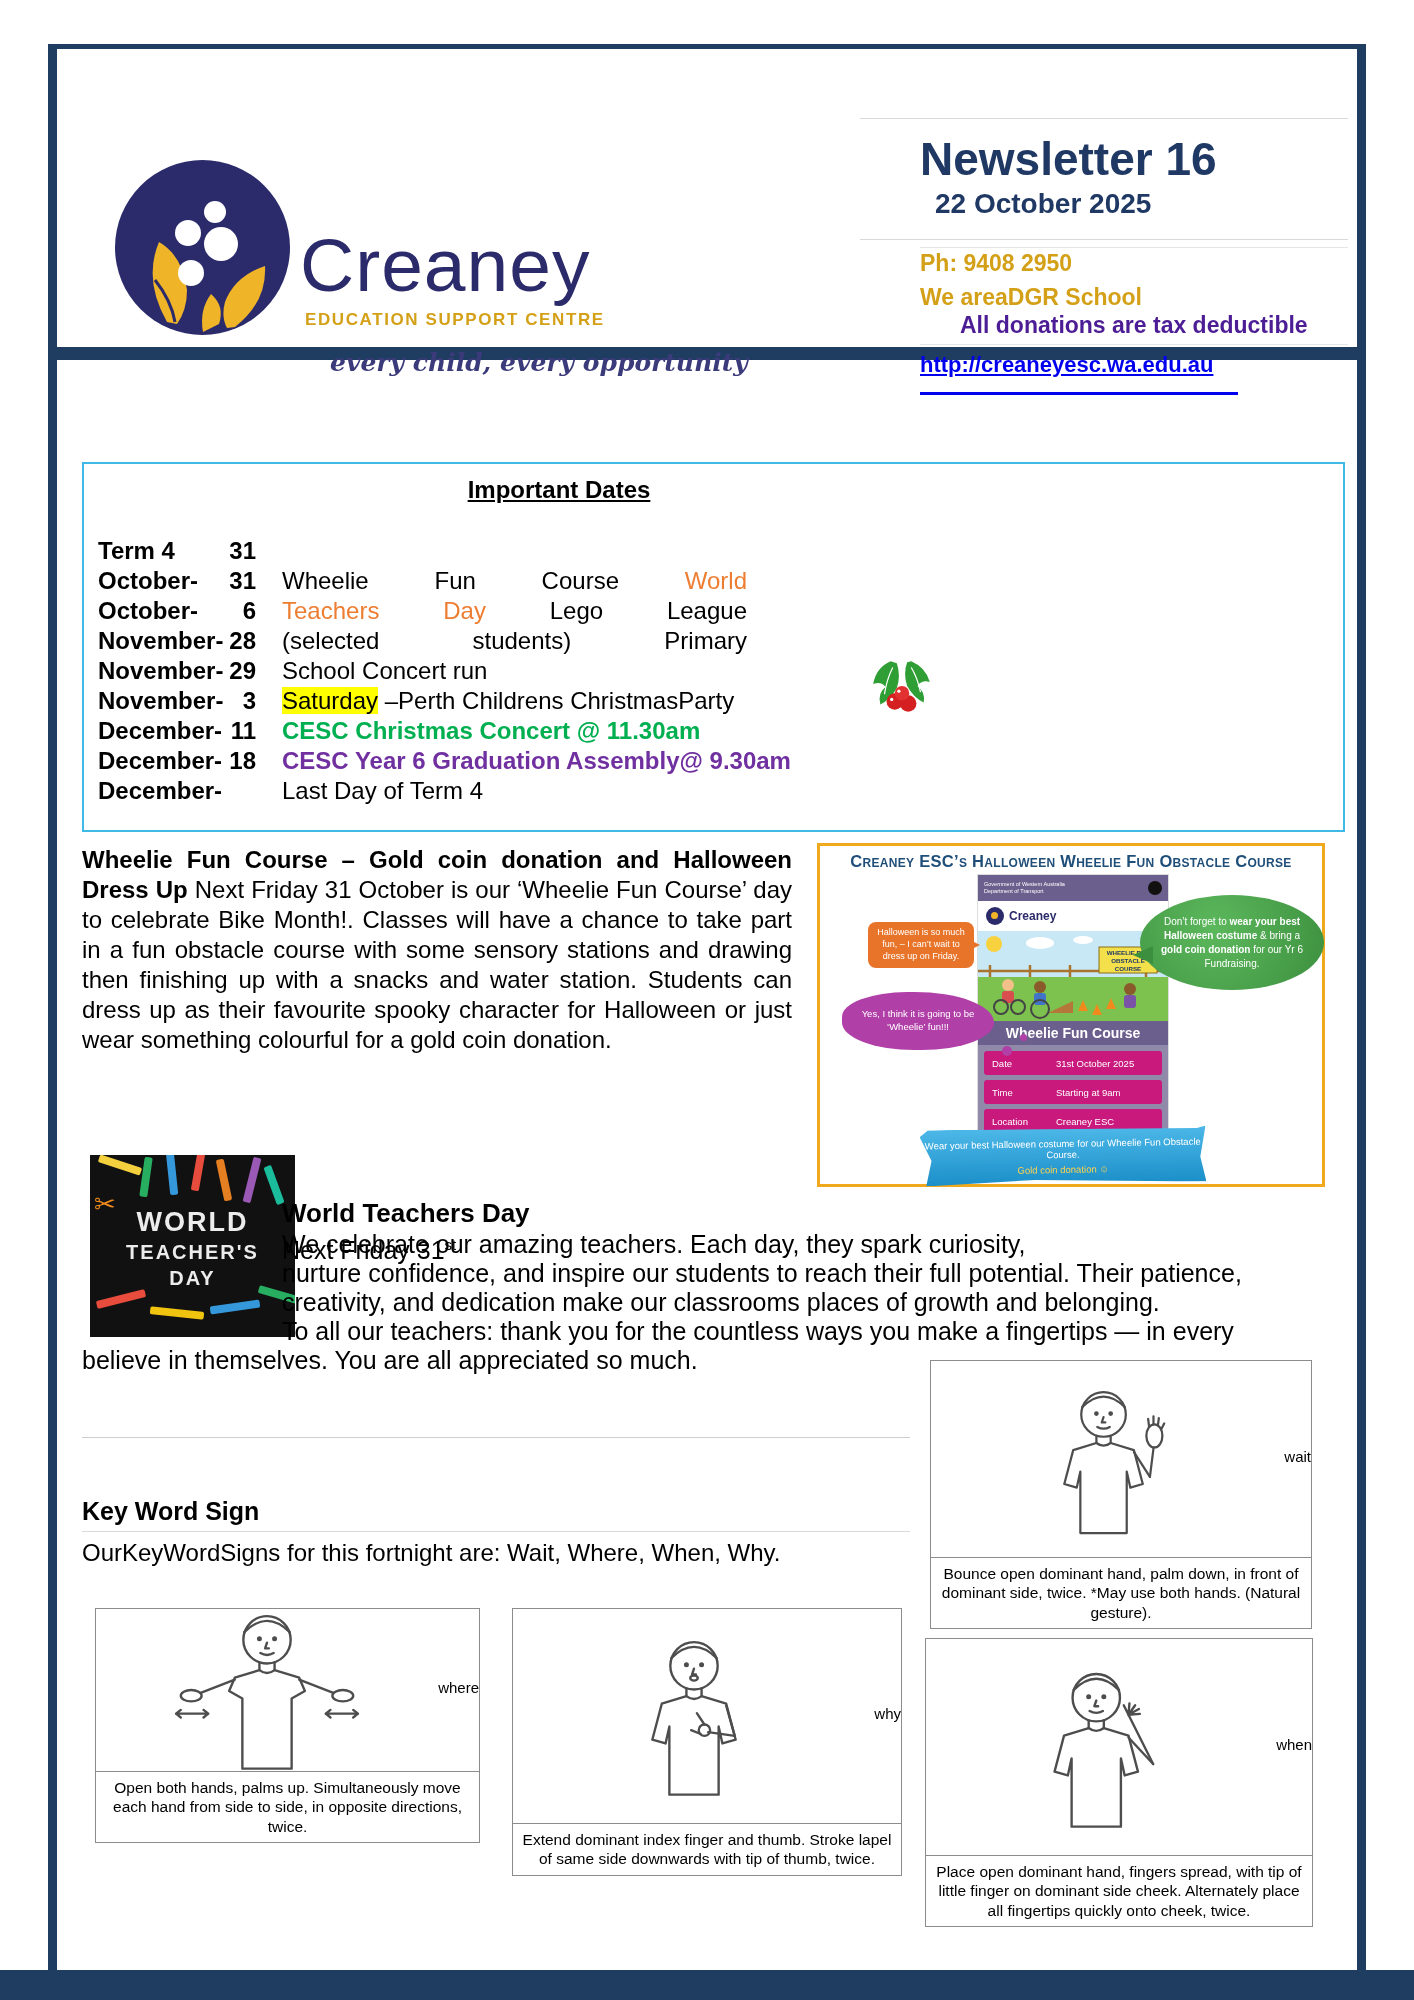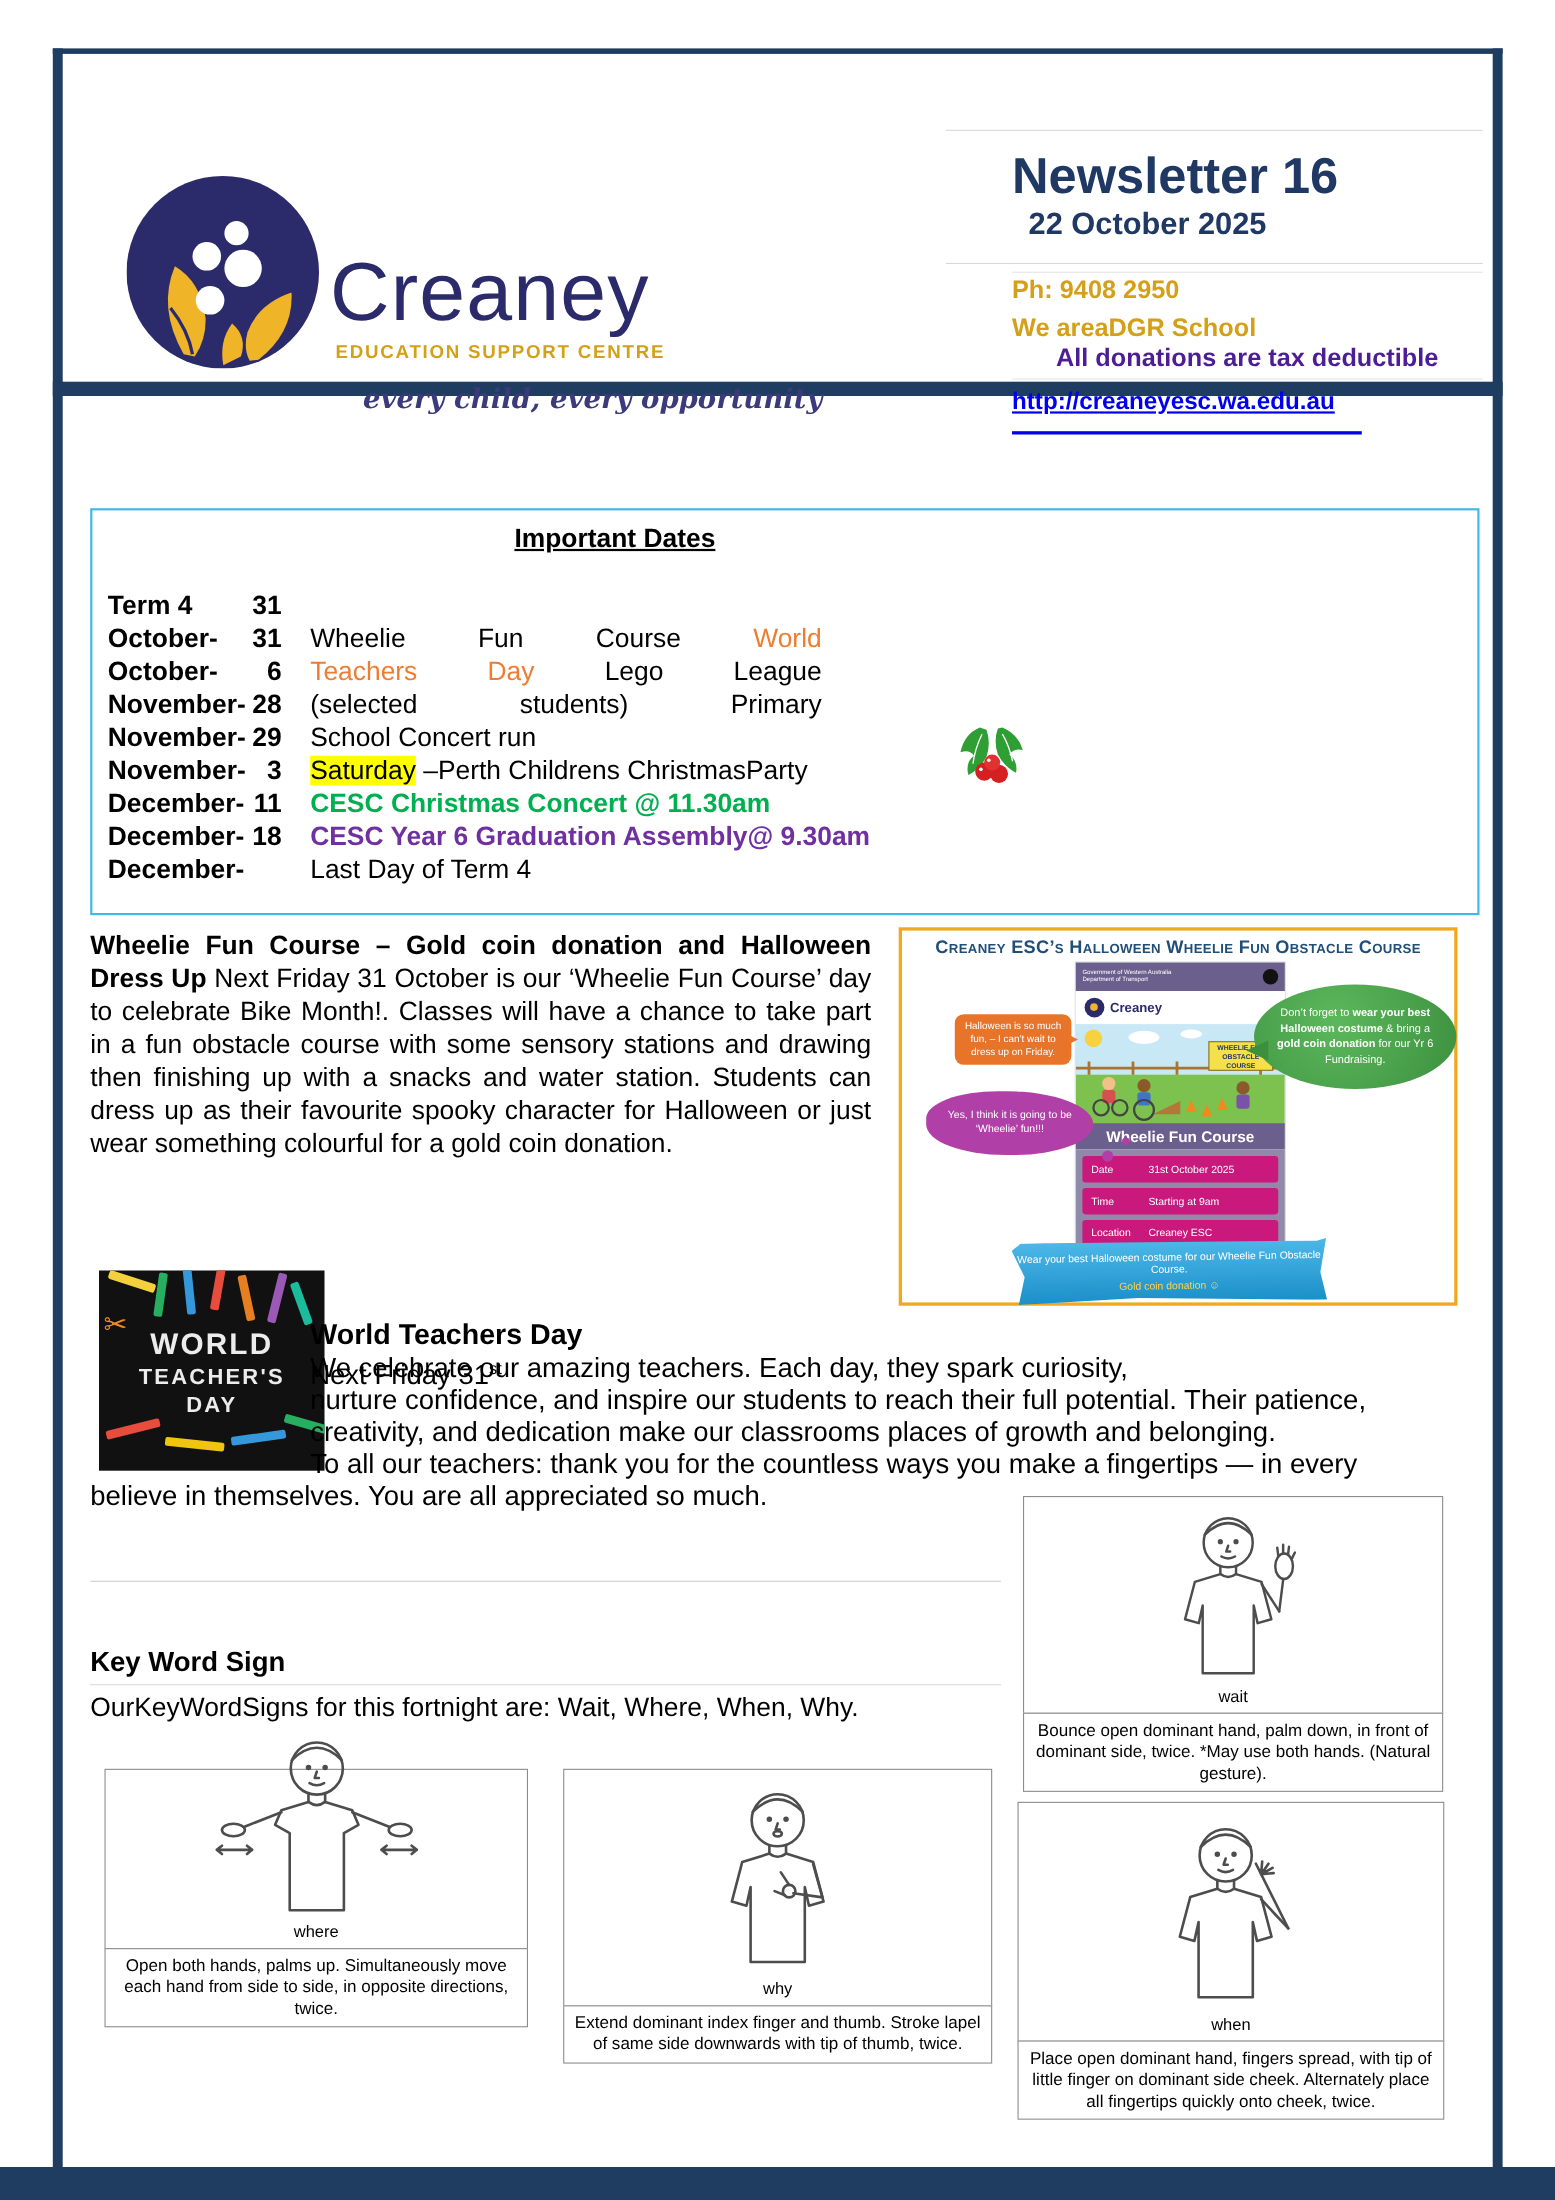--- a/index.html
+++ b/index.html
@@ -59,21 +59,21 @@
   .gov-badge{width:14px;height:14px;border-radius:50%;background:#111;margin-left:auto}
   .logo-strip{height:30px;background:#fff;display:flex;align-items:center;gap:5px;padding:0 8px}
   .mini-dot{width:18px;height:18px;border-radius:50%;background:#2b2a6b;position:relative}
   .mini-dot::after{content:"";position:absolute;left:5px;top:5px;width:7px;height:7px;border-radius:50%;background:#f0b429}
   .mini-name{font-size:12px;font-weight:700;color:#2b2a6b}
   .cartoon{height:90px;display:block}
   .flyer-bar{height:24px;background:#6b5f8d;color:#fff;font-size:14px;font-weight:700;
              display:flex;align-items:center;justify-content:center}
   .flyer-rows{height:102px;background:#9189a9;padding:6px}
   .f-row{height:24px;background:#c9197c;border-radius:3px;margin-bottom:5px;color:#fff;
-         font-size:9.5px;display:flex;align-items:center;gap:10px;padding:0 8px}
+         font-size:9.5px;display:flex;align-items:center;gap:22px;padding:0 8px}
   .f-label{width:42px}
   .bub-orange{position:absolute;left:48px;top:76px;width:106px;height:46px;background:#e87429;border-radius:8px;
               color:#fff;font-size:9px;line-height:1.3;display:flex;align-items:center;justify-content:center;
               text-align:center;padding:3px}
   .bub-orange::after{content:"";position:absolute;right:-13px;top:16px;border:7px solid transparent;border-left:14px solid #e87429}
   .bub-cloud{position:absolute;left:22px;top:146px;width:152px;height:58px;background:#b13fa8;
              border-radius:45% 55% 50% 50%;color:#fff;font-size:9.5px;line-height:1.35;display:flex;
              align-items:center;justify-content:center;text-align:center;padding:4px 10px}
   .dot1{position:absolute;left:182px;top:200px;width:10px;height:10px;border-radius:50%;background:#b13fa8}
   .dot2{position:absolute;left:200px;top:188px;width:7px;height:7px;border-radius:50%;background:#b13fa8}
@@ -103,21 +103,21 @@
   .wtd-below{left:82px;top:1346px;width:700px;font-size:25px;line-height:29px}
 
   
   .divider{left:82px;top:1437px;width:828px;height:1px;background:#cfcfcf}
   .kws-heading{left:82px;top:1497px;font-size:25px;font-weight:700}
   .kws-rule{left:82px;top:1531px;width:828px;height:1px;background:#dadada}
   .kws-intro{left:82px;top:1539px;font-size:24px}
 
   
   .sign-card{position:absolute;background:#fff}
-  .fig-box{border:1px solid #8c8c8c;display:flex;flex-direction:column;align-items:center;justify-content:flex-end;background:#fff}
+  .fig-box{border:1px solid #8c8c8c;display:flex;flex-direction:row;align-items:center;justify-content:flex-end;background:#fff}
   .fig-svg{flex:1;display:flex;align-items:center;justify-content:center;width:100%}
   .caption{font-size:15px;padding-bottom:6px}
   .desc-box{border:1px solid #8c8c8c;margin-top:-1px;font-size:15.5px;line-height:1.25;
             text-align:center;padding:6px 8px;background:#fff}
   .card-wait{left:930px;top:1360px;width:382px}
   .card-wait .fig-box{height:198px}
   .card-where{left:95px;top:1608px;width:385px}
   .card-where .fig-box{height:164px}
   .card-why{left:512px;top:1608px;width:390px}
   .card-why .fig-box{height:216px}

